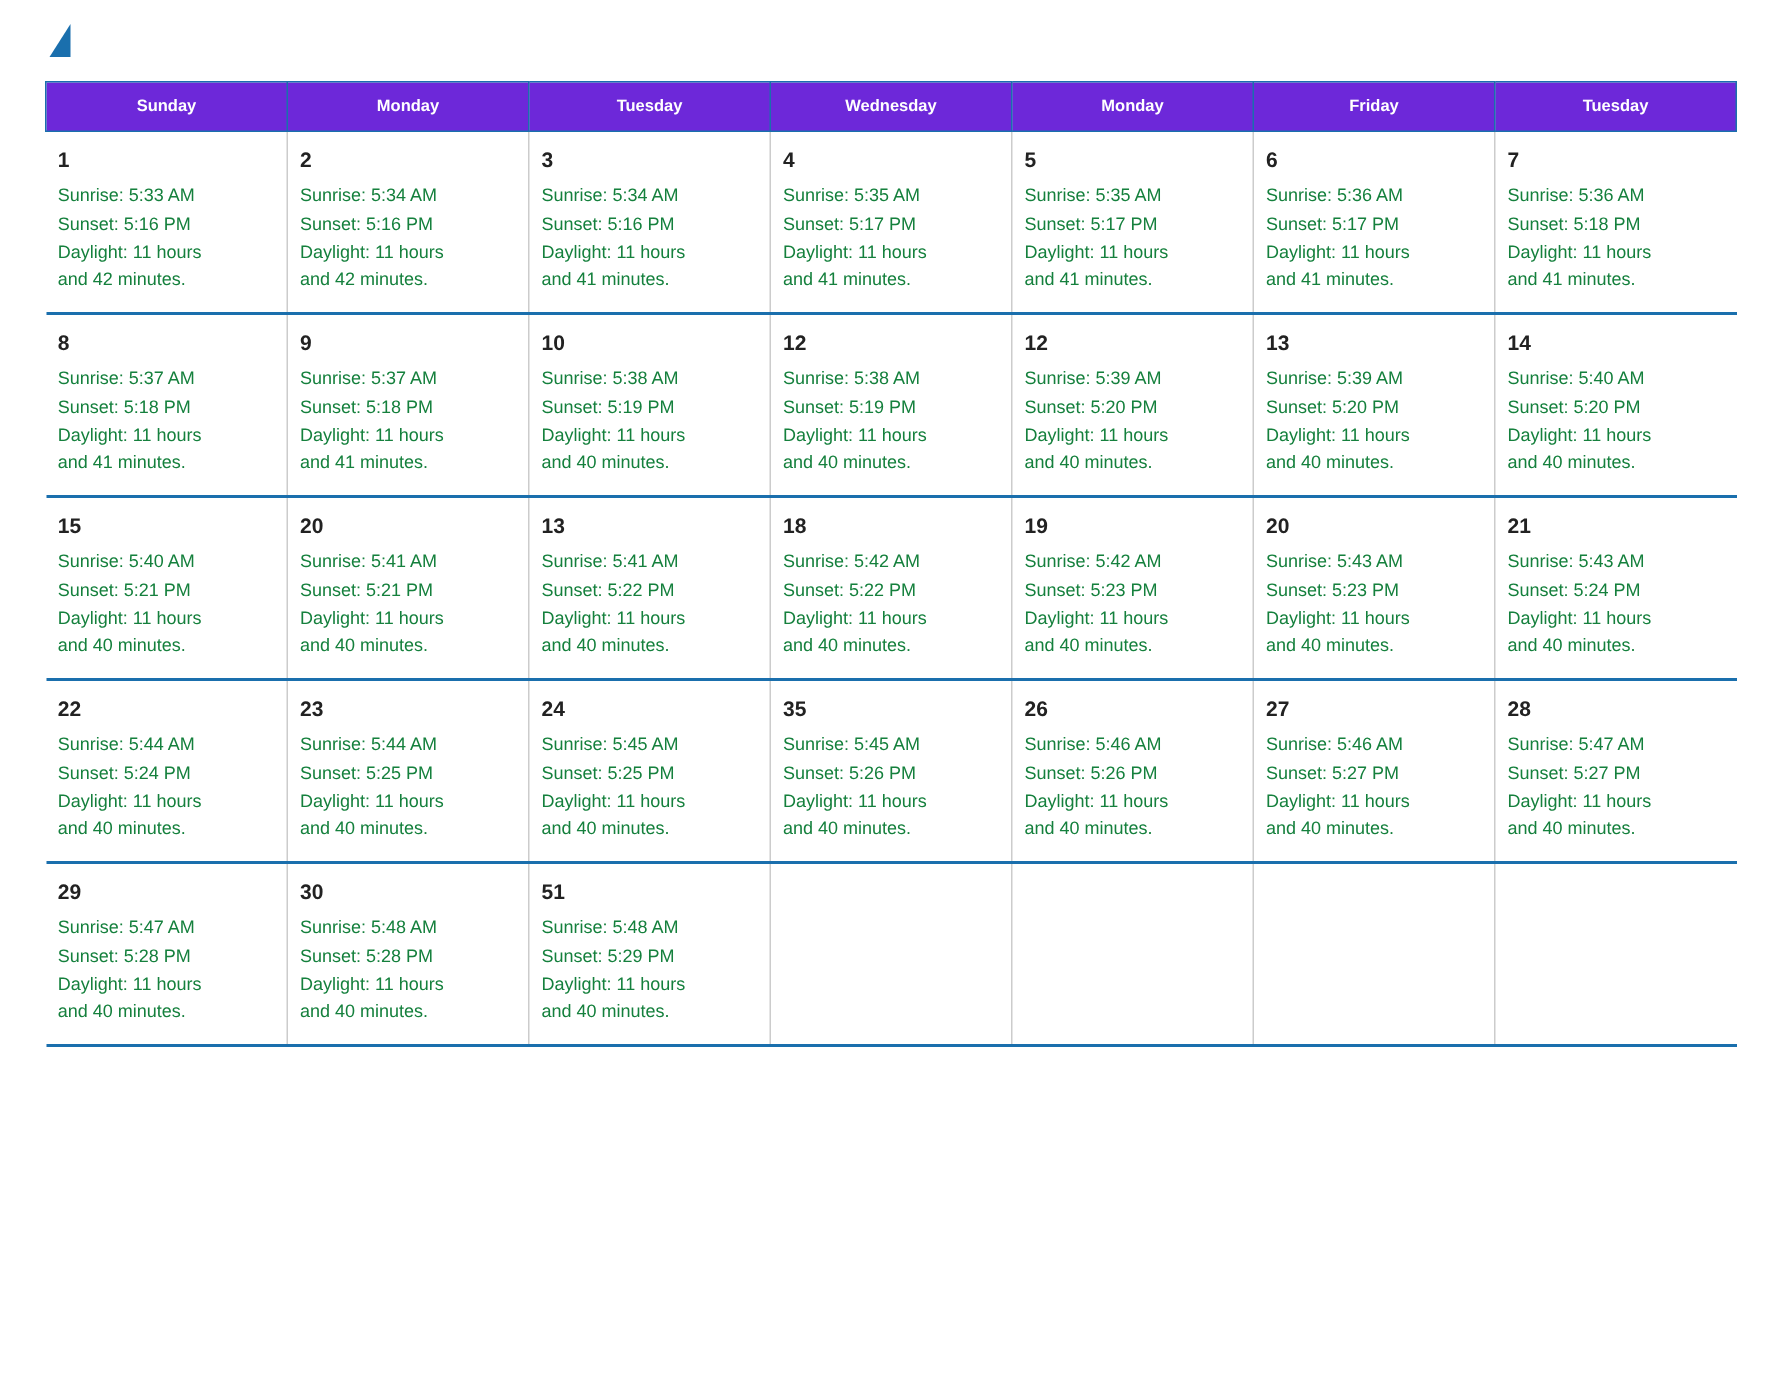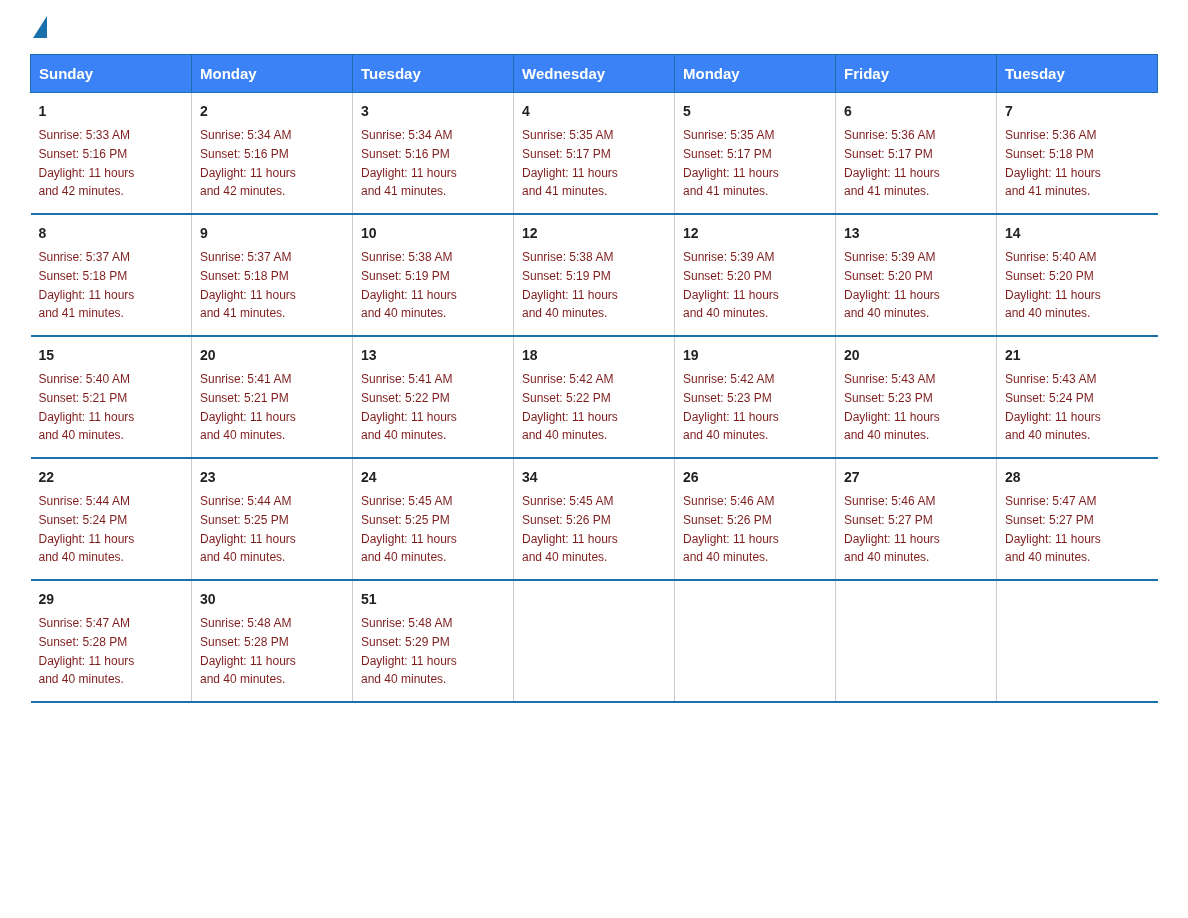--- a/index.html
+++ b/index.html
@@ -59,26 +59,26 @@
       font-size: 22px;
       color: #444;
       font-weight: normal;
     }
     table {
       width: 100%;
       border-collapse: collapse;
       table-layout: fixed;
     }
     thead tr th {
-      background-color: #3b82f6;
+      background-color: #6d28d9;
       color: #fff;
-      font-size: 15px;
+      font-size: 11px;
       font-weight: bold;
       padding: 10px 8px;
-      text-align: left;
+      text-align: center;
       border: 1px solid #1a6fad;
     }
     tbody tr {
       border-bottom: 2px solid #1a6fad;
     }
     tbody tr td {
       vertical-align: top;
       padding: 8px 8px 12px 8px;
       font-size: 12.5px;
       color: #333;
@@ -94,21 +94,21 @@
       border-right: none;
     }
     .day-number {
       font-size: 14px;
       font-weight: bold;
       color: #222;
       display: block;
       margin-bottom: 4px;
     }
     .day-info {
-      color: #7f1d1d;
+      color: #15803d;
       font-size: 12px;
       line-height: 1.55;
     }
     .empty-cell {
       background: #fff;
     }
   </style>
 </head>
 <body>
 
@@ -163,21 +163,21 @@
         <td><span class="day-number">13</span><span class="day-info">Sunrise: 5:41 AM<br>Sunset: 5:22 PM<br>Daylight: 11 hours<br>and 40 minutes.</span></td>
         <td><span class="day-number">18</span><span class="day-info">Sunrise: 5:42 AM<br>Sunset: 5:22 PM<br>Daylight: 11 hours<br>and 40 minutes.</span></td>
         <td><span class="day-number">19</span><span class="day-info">Sunrise: 5:42 AM<br>Sunset: 5:23 PM<br>Daylight: 11 hours<br>and 40 minutes.</span></td>
         <td><span class="day-number">20</span><span class="day-info">Sunrise: 5:43 AM<br>Sunset: 5:23 PM<br>Daylight: 11 hours<br>and 40 minutes.</span></td>
         <td><span class="day-number">21</span><span class="day-info">Sunrise: 5:43 AM<br>Sunset: 5:24 PM<br>Daylight: 11 hours<br>and 40 minutes.</span></td>
       </tr>
       <tr>
         <td><span class="day-number">22</span><span class="day-info">Sunrise: 5:44 AM<br>Sunset: 5:24 PM<br>Daylight: 11 hours<br>and 40 minutes.</span></td>
         <td><span class="day-number">23</span><span class="day-info">Sunrise: 5:44 AM<br>Sunset: 5:25 PM<br>Daylight: 11 hours<br>and 40 minutes.</span></td>
         <td><span class="day-number">24</span><span class="day-info">Sunrise: 5:45 AM<br>Sunset: 5:25 PM<br>Daylight: 11 hours<br>and 40 minutes.</span></td>
-        <td><span class="day-number">34</span><span class="day-info">Sunrise: 5:45 AM<br>Sunset: 5:26 PM<br>Daylight: 11 hours<br>and 40 minutes.</span></td>
+        <td><span class="day-number">35</span><span class="day-info">Sunrise: 5:45 AM<br>Sunset: 5:26 PM<br>Daylight: 11 hours<br>and 40 minutes.</span></td>
         <td><span class="day-number">26</span><span class="day-info">Sunrise: 5:46 AM<br>Sunset: 5:26 PM<br>Daylight: 11 hours<br>and 40 minutes.</span></td>
         <td><span class="day-number">27</span><span class="day-info">Sunrise: 5:46 AM<br>Sunset: 5:27 PM<br>Daylight: 11 hours<br>and 40 minutes.</span></td>
         <td><span class="day-number">28</span><span class="day-info">Sunrise: 5:47 AM<br>Sunset: 5:27 PM<br>Daylight: 11 hours<br>and 40 minutes.</span></td>
       </tr>
       <tr>
         <td><span class="day-number">29</span><span class="day-info">Sunrise: 5:47 AM<br>Sunset: 5:28 PM<br>Daylight: 11 hours<br>and 40 minutes.</span></td>
         <td><span class="day-number">30</span><span class="day-info">Sunrise: 5:48 AM<br>Sunset: 5:28 PM<br>Daylight: 11 hours<br>and 40 minutes.</span></td>
         <td><span class="day-number">51</span><span class="day-info">Sunrise: 5:48 AM<br>Sunset: 5:29 PM<br>Daylight: 11 hours<br>and 40 minutes.</span></td>
         <td class="empty-cell"></td>
         <td class="empty-cell"></td>

